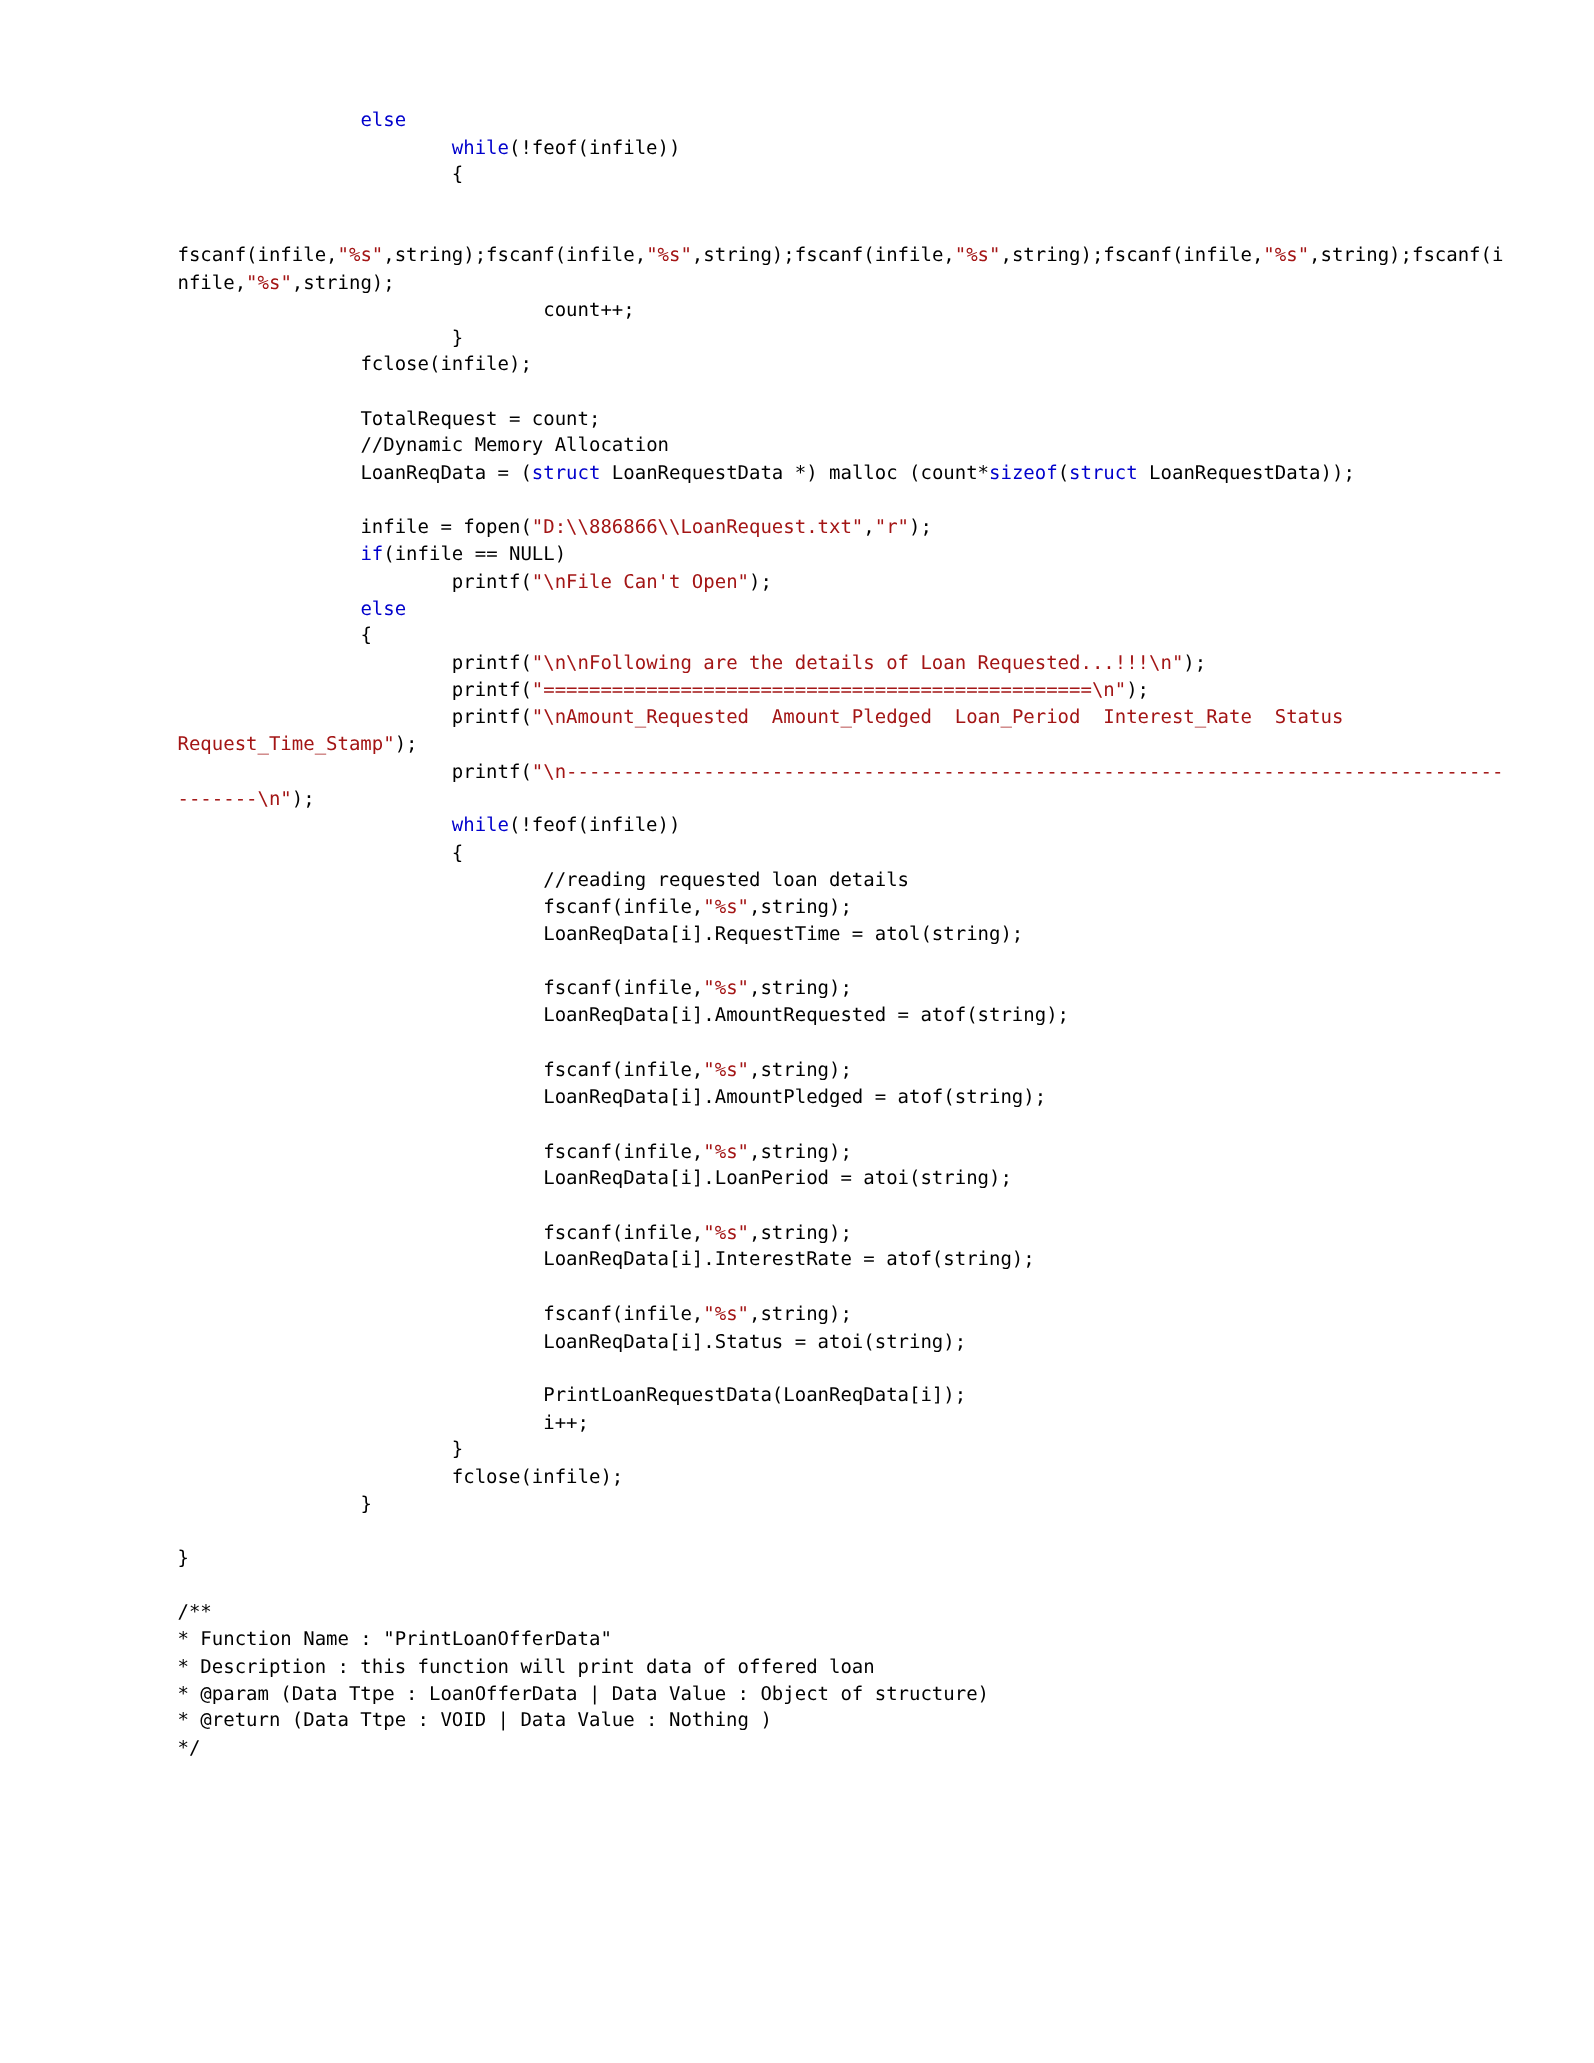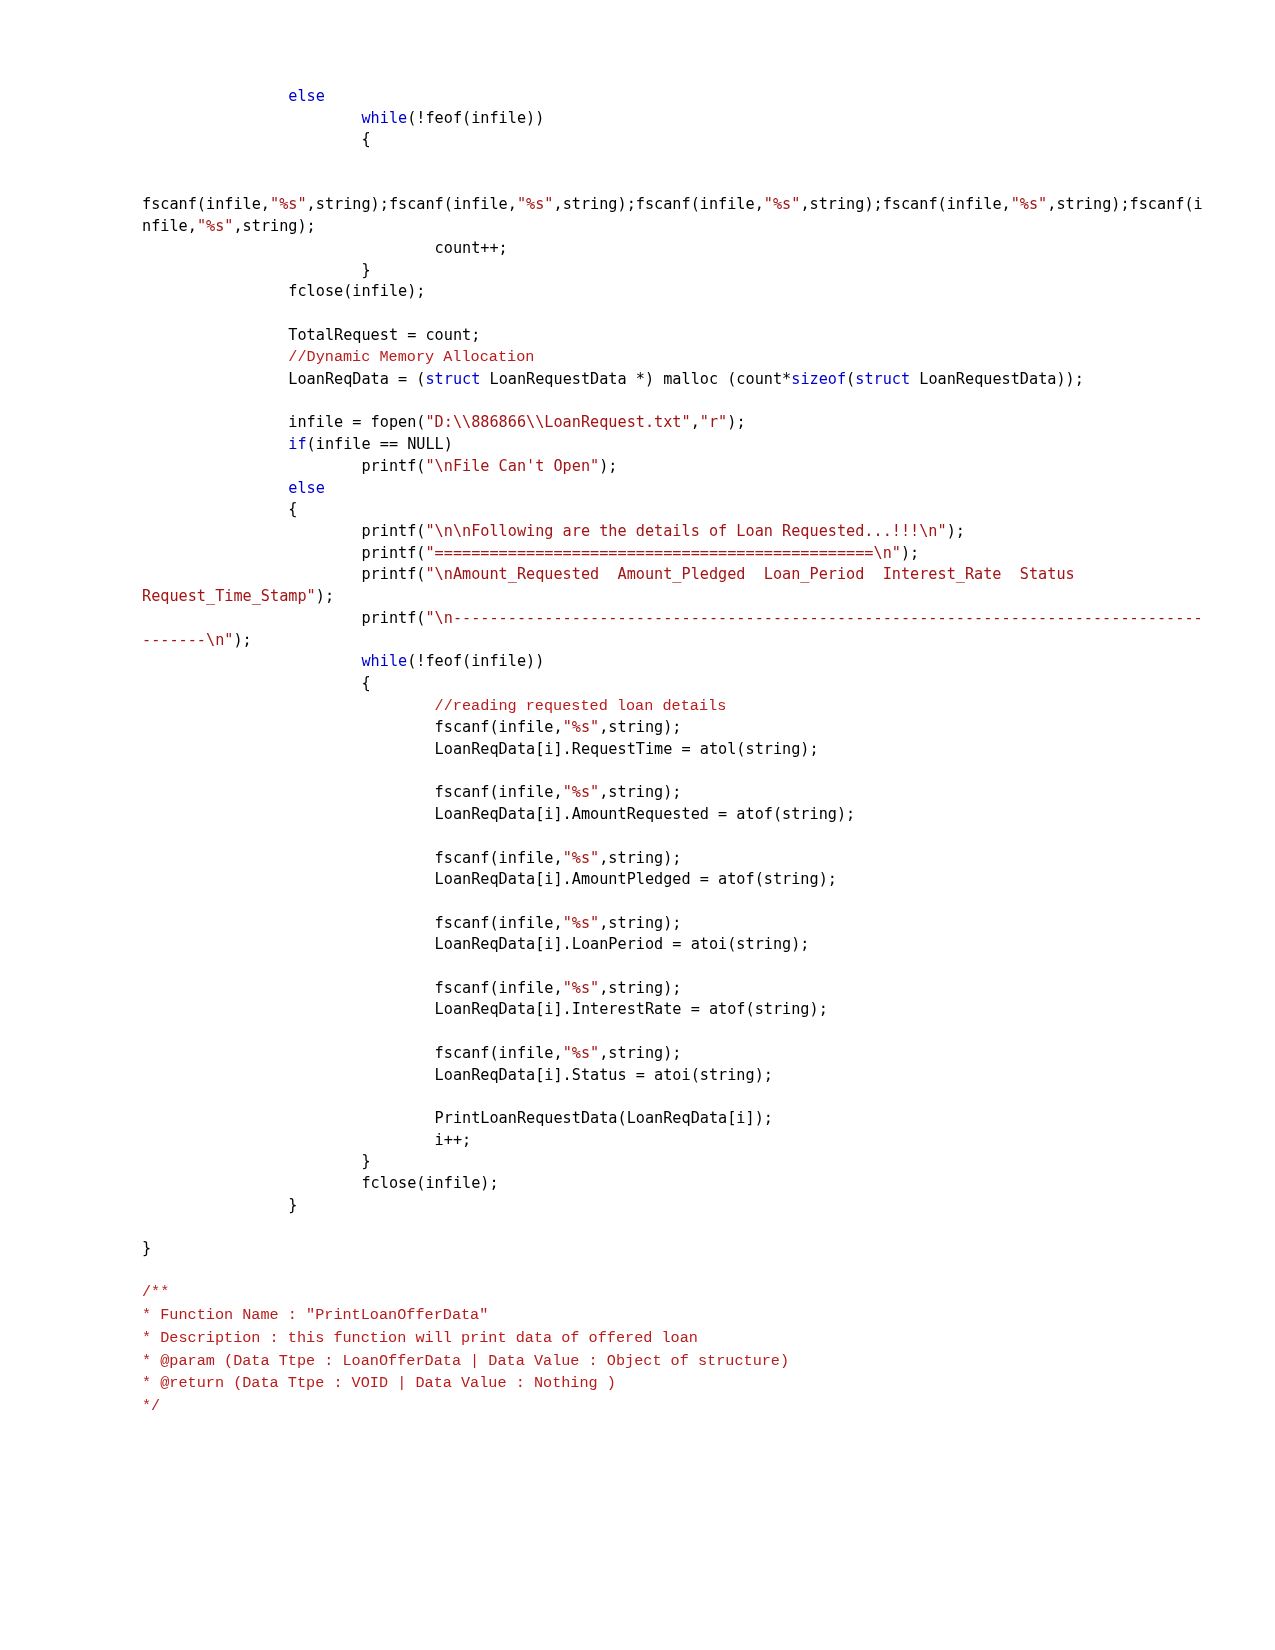--- a/index.html
+++ b/index.html
@@ -27,21 +27,21 @@
     color: #000000;
     white-space: pre-wrap;
     overflow-wrap: break-word;
     word-break: break-word;
     letter-spacing: 0px;
     tab-size: 4;
   }
   .ln { display: block; min-height: 21.7px; }
   .kw  { color: #0000cc; }
   .str { color: #a31515; }
-  .cmt { color: #b91c1c; font-family: Liberation Mono, monospace; }
+  .cmt { color: #000000; }
   .pln { color: #000000; }
   .blank { display: block; height: 21.7px; }
 </style>
 </head>
 <body>
 
 <div id="page">
   <div id="code"><span class="ln"><span class="pln">                </span><span class="kw">else</span></span><span class="ln"><span class="pln">                        </span><span class="kw">while</span><span class="pln">(!feof(infile))</span></span><span class="ln"><span class="pln">                        </span><span class="pln">{</span></span><span class="blank">&nbsp;</span><span class="blank">&nbsp;</span><span class="ln"><span class="pln">fscanf(infile,</span><span class="str">"%s"</span><span class="pln">,string);fscanf(infile,</span><span class="str">"%s"</span><span class="pln">,string);fscanf(infile,</span><span class="str">"%s"</span><span class="pln">,string);fscanf(infile,</span><span class="str">"%s"</span><span class="pln">,string);fscanf(infile,</span><span class="str">"%s"</span><span class="pln">,string);</span></span><span class="ln"><span class="pln">                                </span><span class="pln">count++;</span></span><span class="ln"><span class="pln">                        </span><span class="pln">}</span></span><span class="ln"><span class="pln">                </span><span class="pln">fclose(infile);</span></span><span class="blank">&nbsp;</span><span class="ln"><span class="pln">                </span><span class="pln">TotalRequest = count;</span></span><span class="ln"><span class="pln">                </span><span class="cmt">//Dynamic Memory Allocation</span></span><span class="ln"><span class="pln">                </span><span class="pln">LoanReqData = (</span><span class="kw">struct</span><span class="pln"> LoanRequestData *) malloc (count*</span><span class="kw">sizeof</span><span class="pln">(</span><span class="kw">struct</span><span class="pln"> LoanRequestData));</span></span><span class="blank">&nbsp;</span><span class="ln"><span class="pln">                </span><span class="pln">infile = fopen(</span><span class="str">"D:\\886866\\LoanRequest.txt"</span><span class="pln">,</span><span class="str">"r"</span><span class="pln">);</span></span><span class="ln"><span class="pln">                </span><span class="kw">if</span><span class="pln">(infile == NULL)</span></span><span class="ln"><span class="pln">                        </span><span class="pln">printf(</span><span class="str">"\nFile Can't Open"</span><span class="pln">);</span></span><span class="ln"><span class="pln">                </span><span class="kw">else</span></span><span class="ln"><span class="pln">                </span><span class="pln">{</span></span><span class="ln"><span class="pln">                        </span><span class="pln">printf(</span><span class="str">"\n\nFollowing are the details of Loan Requested...!!!\n"</span><span class="pln">);</span></span><span class="ln"><span class="pln">                        </span><span class="pln">printf(</span><span class="str">"================================================\n"</span><span class="pln">);</span></span><span class="ln"><span class="pln">                        </span><span class="pln">printf(</span><span class="str">"\nAmount_Requested  Amount_Pledged  Loan_Period  Interest_Rate  Status  Request_Time_Stamp"</span><span class="pln">);</span></span><span class="ln"><span class="pln">                        </span><span class="pln">printf(</span><span class="str">"\n-----------------------------------------------------------------------------------------\n"</span><span class="pln">);</span></span><span class="ln"><span class="pln">                        </span><span class="kw">while</span><span class="pln">(!feof(infile))</span></span><span class="ln"><span class="pln">                        </span><span class="pln">{</span></span><span class="ln"><span class="pln">                                </span><span class="cmt">//reading requested loan details</span></span><span class="ln"><span class="pln">                                </span><span class="pln">fscanf(infile,</span><span class="str">"%s"</span><span class="pln">,string);</span></span><span class="ln"><span class="pln">                                </span><span class="pln">LoanReqData[i].RequestTime = atol(string);</span></span><span class="blank">&nbsp;</span><span class="ln"><span class="pln">                                </span><span class="pln">fscanf(infile,</span><span class="str">"%s"</span><span class="pln">,string);</span></span><span class="ln"><span class="pln">                                </span><span class="pln">LoanReqData[i].AmountRequested = atof(string);</span></span><span class="blank">&nbsp;</span><span class="ln"><span class="pln">                                </span><span class="pln">fscanf(infile,</span><span class="str">"%s"</span><span class="pln">,string);</span></span><span class="ln"><span class="pln">                                </span><span class="pln">LoanReqData[i].AmountPledged = atof(string);</span></span><span class="blank">&nbsp;</span><span class="ln"><span class="pln">                                </span><span class="pln">fscanf(infile,</span><span class="str">"%s"</span><span class="pln">,string);</span></span><span class="ln"><span class="pln">                                </span><span class="pln">LoanReqData[i].LoanPeriod = atoi(string);</span></span><span class="blank">&nbsp;</span><span class="ln"><span class="pln">                                </span><span class="pln">fscanf(infile,</span><span class="str">"%s"</span><span class="pln">,string);</span></span><span class="ln"><span class="pln">                                </span><span class="pln">LoanReqData[i].InterestRate = atof(string);</span></span><span class="blank">&nbsp;</span><span class="ln"><span class="pln">                                </span><span class="pln">fscanf(infile,</span><span class="str">"%s"</span><span class="pln">,string);</span></span><span class="ln"><span class="pln">                                </span><span class="pln">LoanReqData[i].Status = atoi(string);</span></span><span class="blank">&nbsp;</span><span class="ln"><span class="pln">                                </span><span class="pln">PrintLoanRequestData(LoanReqData[i]);</span></span><span class="ln"><span class="pln">                                </span><span class="pln">i++;</span></span><span class="ln"><span class="pln">                        </span><span class="pln">}</span></span><span class="ln"><span class="pln">                        </span><span class="pln">fclose(infile);</span></span><span class="ln"><span class="pln">                </span><span class="pln">}</span></span><span class="blank">&nbsp;</span><span class="ln"><span class="pln">}</span></span><span class="blank">&nbsp;</span><span class="ln"><span class="cmt">/**</span></span><span class="ln"><span class="cmt">* Function Name : "PrintLoanOfferData"</span></span><span class="ln"><span class="cmt">* Description : this function will print data of offered loan</span></span><span class="ln"><span class="cmt">* @param (Data Ttpe : LoanOfferData | Data Value : Object of structure)</span></span><span class="ln"><span class="cmt">* @return (Data Ttpe : VOID | Data Value : Nothing )</span></span><span class="ln"><span class="cmt">*/</span></span></div>
 </div>
 

